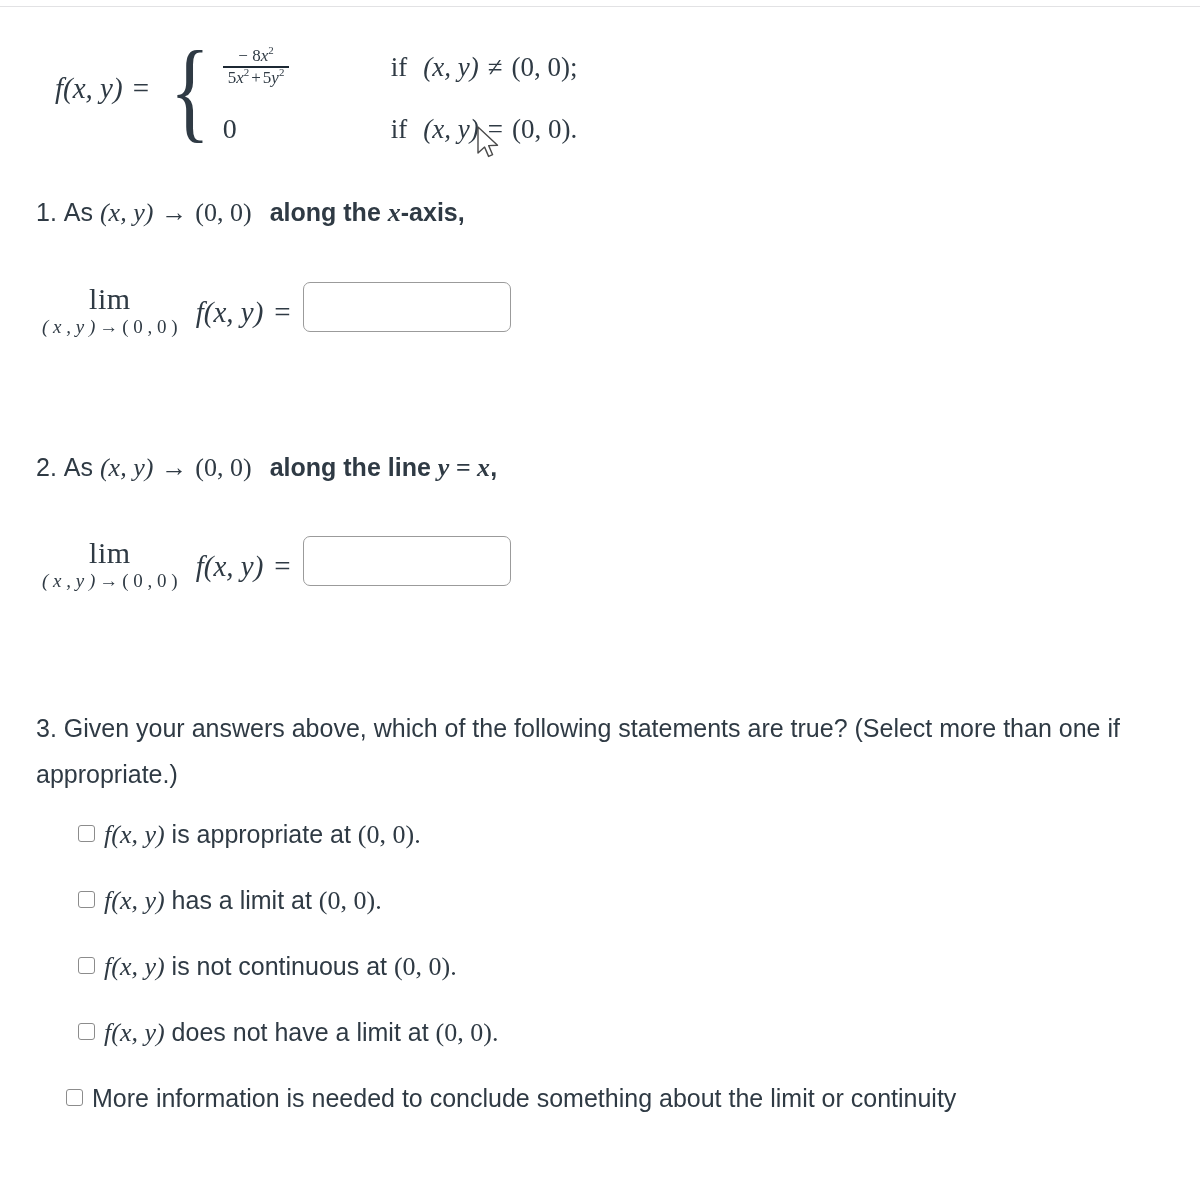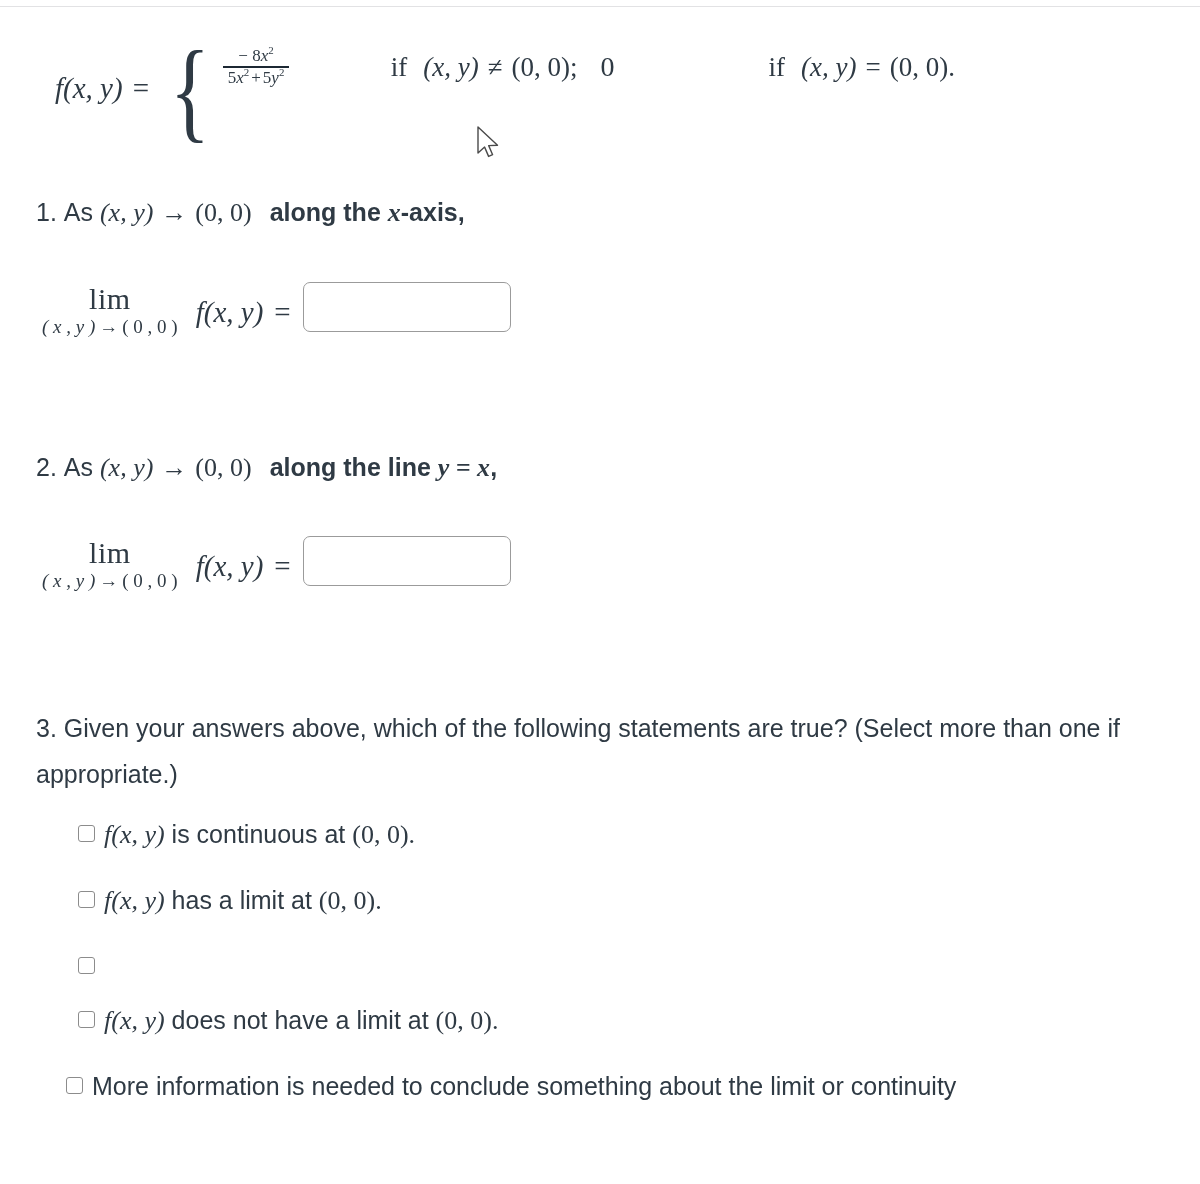--- a/index.html
+++ b/index.html
@@ -76,24 +76,24 @@
     font-family: "Liberation Serif", "DejaVu Serif", serif;
     font-size: 112px;
     line-height: 112px;
     font-weight: 300;
     margin-top: 6px;
     transform: scaleX(0.75);
     transform-origin: center;
   }
   .cases {
     display: flex;
+    flex-direction: column;
     justify-content: center;
     padding-left: 6px;
     padding-top: 8px;
-    gap: 23px;
   }
   .case-row {
     display: flex;
     align-items: center;
     height: 62px;
   }
   .case-val {
     width: 168px;
     font-family: "Liberation Serif", "DejaVu Serif", serif;
     font-size: 26px;
@@ -305,30 +305,31 @@
   <div class="lim-eq">=</div>
   <input class="answer-box" type="text" placeholder="" style="">
 </div>
 
 <div class="q3">3. Given your answers above, which of the following statements are true? (Select more than one if appropriate.)</div>
 
 <div class="choices">
 
   <label class="choice">
     <input class="cbox" type="checkbox" style="">
-    <span class="choice-text"><span class="mzi">f(x, y)</span><span> is continuous at </span><span class="mz">(0, 0)</span><span class="mz">.</span></span>
+    <span class="choice-text"><span class="mzi">f(x, y)</span><span> is appropriate at </span><span class="mz">(0, 0)</span><span class="mz">.</span></span>
   </label>
 
   <label class="choice">
     <input class="cbox" type="checkbox" style="">
     <span class="choice-text"><span class="mzi">f(x, y)</span><span> has a limit at </span><span class="mz">(0, 0)</span><span class="mz">.</span></span>
   </label>
 
   <label class="choice">
     <input class="cbox" type="checkbox" style="">
+    <span class="choice-text"><span class="mzi">f(x, y)</span><span> is not continuous at </span><span class="mz">(0, 0)</span><span class="mz">.</span></span>
   </label>
 
   <label class="choice">
     <input class="cbox" type="checkbox" style="">
     <span class="choice-text"><span class="mzi">f(x, y)</span><span> does not have a limit at </span><span class="mz">(0, 0)</span><span class="mz">.</span></span>
   </label>
 
   <label class="choice wide" style="margin-left:-12px;">
     <input class="cbox" type="checkbox" style="">
     <span class="choice-text wrap"><span>More information is needed to conclude something about the limit or continuity</span></span>

